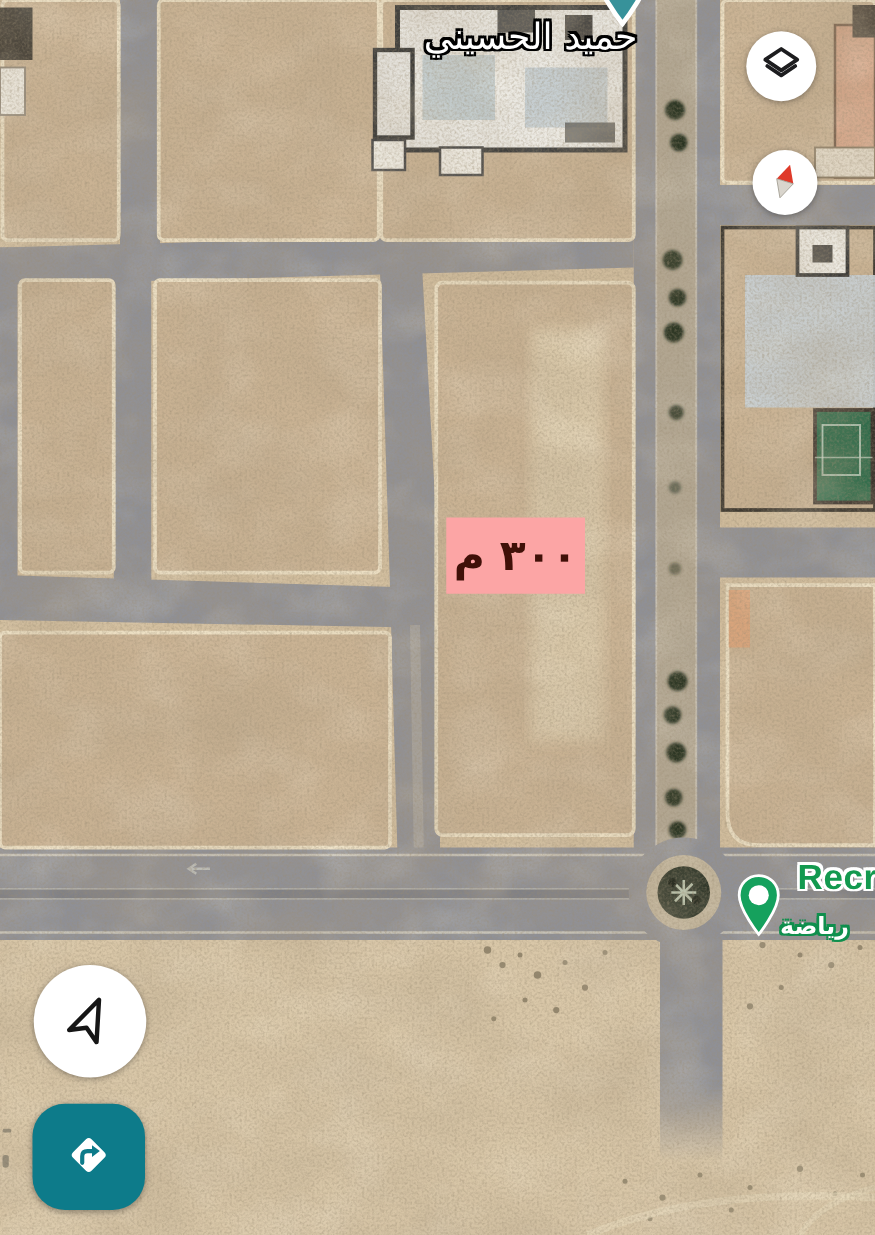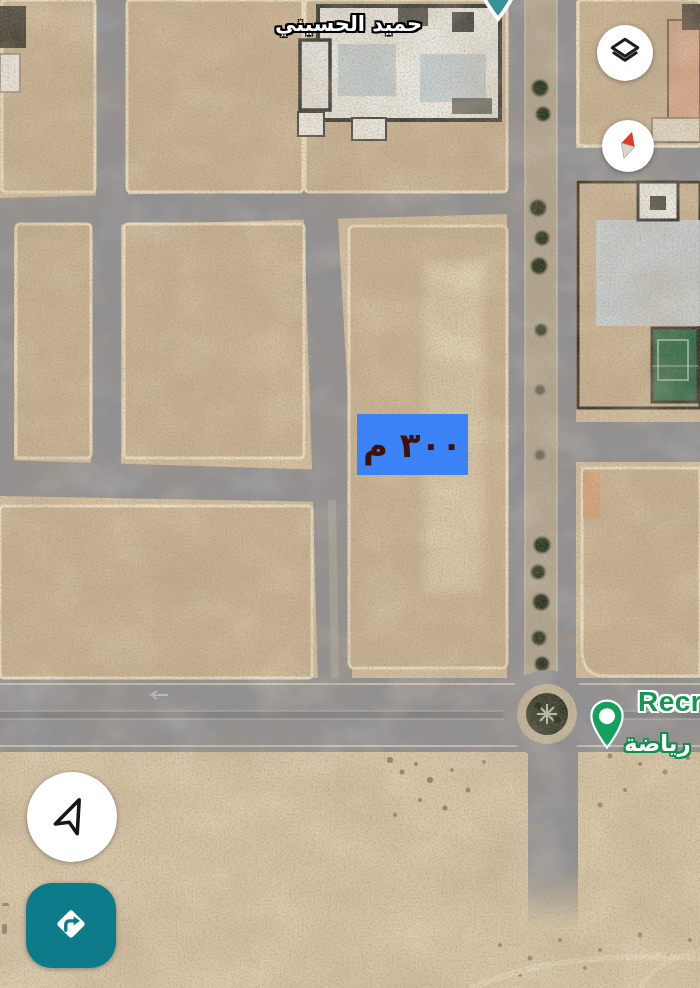--- a/index.html
+++ b/index.html
@@ -17,43 +17,43 @@
   }
   .fab.layers{left:597px;top:25px;width:56px;height:56px;}
   .fab.compass{left:602px;top:120px;width:52px;height:52px;}
   .fab.locate{left:27px;top:772px;width:90px;height:90px;}
   .fab.directions{
     left:26px;top:883px;width:90px;height:85px;border-radius:26px;
     background:#0d7b8a;
   }
   
   .place-label{
-    position:absolute;left:275px;top:12px;width:235px;text-align:left;
-    font-family:"DejaVu Sans",sans-serif;font-weight:bold;font-size:21px;
+    position:absolute;left:275px;top:12px;width:235px;text-align:right;
+    font-family:"DejaVu Sans",sans-serif;font-weight:normal;font-size:29px;
     color:#fff;direction:rtl;letter-spacing:1px;
     text-shadow:-2px -2px 0 #000,2px -2px 0 #000,-2px 2px 0 #000,2px 2px 0 #000,
                 0 -2px 0 #000,0 2px 0 #000,-2px 0 0 #000,2px 0 0 #000;
   }
   .measure{
     position:absolute;left:357px;top:414px;width:111px;height:61px;
-    background:#3b82f6;display:flex;align-items:center;justify-content:center;
+    background:#fca5a5;display:flex;align-items:center;justify-content:center;
     font-family:"DejaVu Sans",sans-serif;font-weight:bold;font-size:34px;
     color:#401008;direction:rtl;letter-spacing:2px;
   }
   .poi{position:absolute;left:588px;top:698px;width:120px;height:70px;}
   .poi .pin{position:absolute;left:0;top:0;}
   .poi-name{
     position:absolute;left:50px;top:-12px;white-space:nowrap;
     font-weight:bold;font-size:28px;color:#13994f;letter-spacing:.5px;
     text-shadow:-2px -2px 0 #fff,2px -2px 0 #fff,-2px 2px 0 #fff,2px 2px 0 #fff,
                 0 -2px 0 #fff,0 2px 0 #fff,-2px 0 0 #fff,2px 0 0 #fff;
   }
   .poi-arabic{
     position:absolute;left:36px;top:32px;white-space:nowrap;direction:rtl;
-    font-family:"DejaVu Sans",sans-serif;font-weight:bold;font-size:23px;color:#fff;
+    font-family:"DejaVu Sans",sans-serif;font-weight:bold;font-size:19px;color:#fff;
     text-shadow:-2px -2px 0 #0f8f4d,2px -2px 0 #0f8f4d,-2px 2px 0 #0f8f4d,2px 2px 0 #0f8f4d,
                 0 -2px 0 #0f8f4d,0 2px 0 #0f8f4d,-2px 0 0 #0f8f4d,2px 0 0 #0f8f4d;
   }
   .teal-pin{position:absolute;left:471px;top:-48px;width:54px;height:70px;}
   .watermark{
     position:absolute;left:488px;top:933px;font-size:25px;color:#fff;
     letter-spacing:.5px;font-weight:400;
     text-shadow:0 0 4px #3c3a35,1px 1px 2px #3c3a35,-1px 1px 2px #3c3a35;
   }
   .edge-mark{position:absolute;background:#6f6a5e;opacity:.6;border-radius:2px;}

